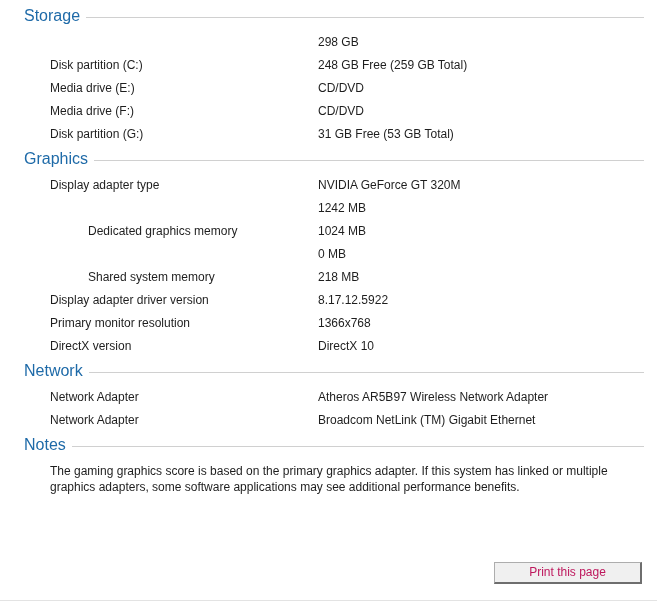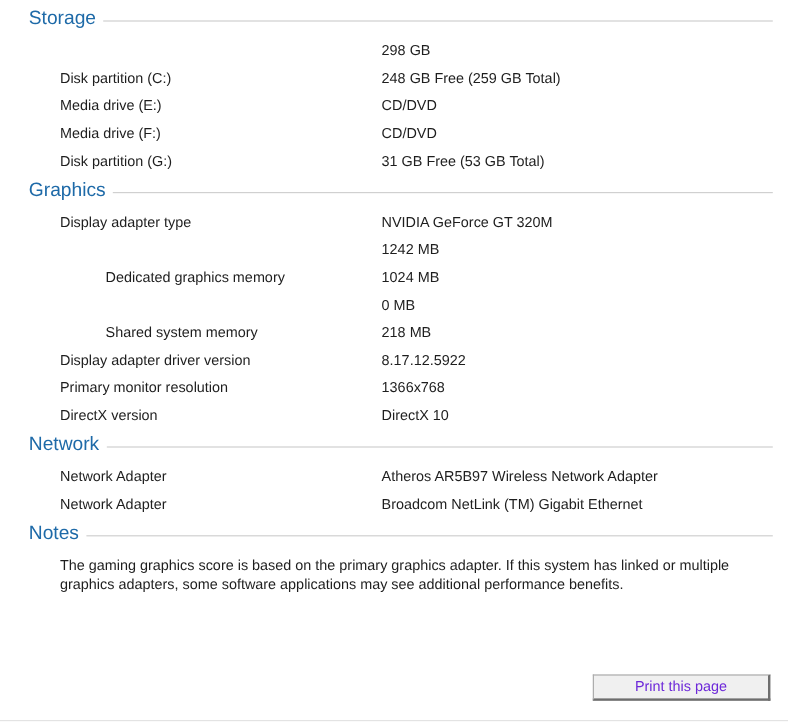--- a/index.html
+++ b/index.html
@@ -70,21 +70,21 @@
       top: 562px;
       width: 148px;
       height: 22px;
       background: #f0f0f0;
       border: 1px solid #adadad;
       border-right: 2px solid #6e6e6e;
       border-bottom: 2px solid #6e6e6e;
       box-sizing: border-box;
       font-family: "Liberation Sans", sans-serif;
       font-size: 12px;
-      color: #6d28d9;
+      color: #be185d;
       text-align: center;
       line-height: 19px;
       padding: 0;
       cursor: pointer;
     }
     .bottom-rule {
       position: absolute;
       left: 0;
       right: 0;
       top: 600px;

